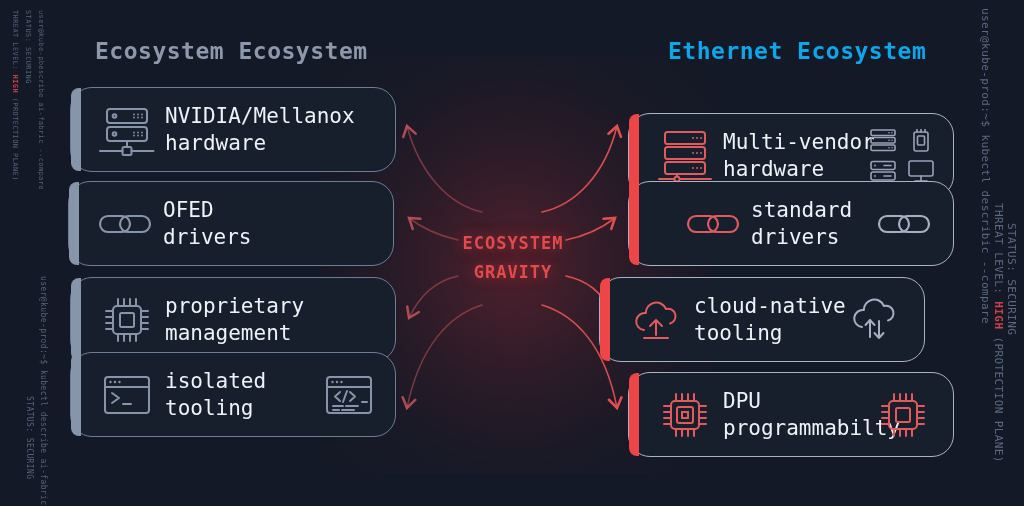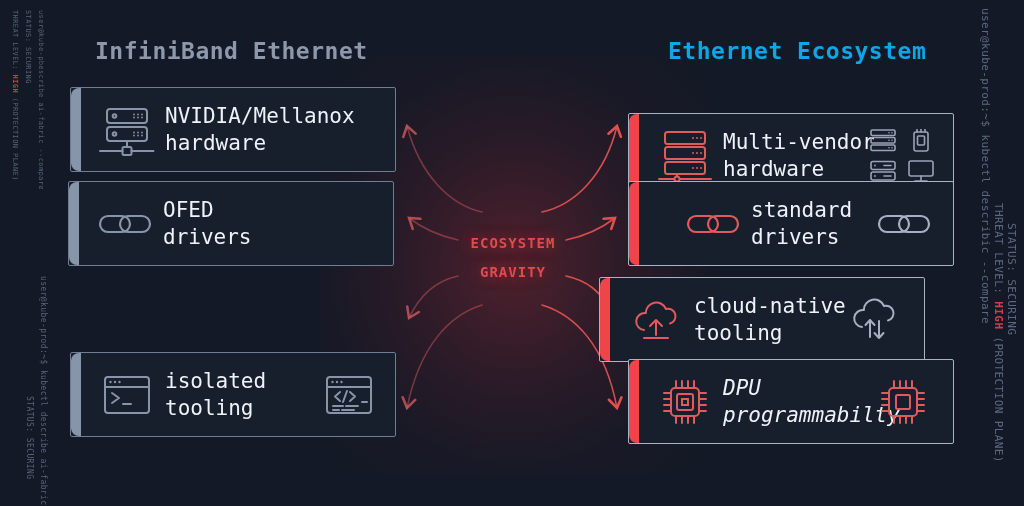--- a/index.html
+++ b/index.html
@@ -17,21 +17,21 @@
     pointer-events:none;
   }
   .heading{
     position:absolute;top:38px;font-size:23px;font-weight:bold;letter-spacing:.5px;
   }
   .heading.left{left:95px;color:#8d98ab;}
   .heading.right{left:668px;color:#0ea5e9;}
 
   .card{
     position:absolute;width:326px;height:85px;
-    background:#171e2c;border:1.5px solid #6f7d95;border-radius:2px;
+    background:#171e2c;border:1.5px solid #6f7d95;border-radius:22px;
     display:flex;align-items:center;box-sizing:border-box;
   }
   .card.right-card{border-color:#a9b3c6;}
   .accent{
     position:absolute;left:0;top:0;bottom:0;width:10px;
     background:#8795ab;border-radius:8px 0 0 8px;
   }
   .right-card .accent{background:#ee4549;}
   .card-icon{
     margin-left:26px;width:60px;display:flex;justify-content:center;align-items:center;
@@ -51,21 +51,21 @@
   }
   .mini-grid{
     position:absolute;right:18px;top:50%;transform:translateY(-50%);
     display:grid;grid-template-columns:auto auto;gap:7px 10px;align-items:center;justify-items:center;
   }
   svg.icon{display:block;}
   svg.icon *{vector-effect:non-scaling-stroke;}
 
   .center-label{
     position:absolute;left:413px;top:229px;width:200px;text-align:center;
-    font-size:14px;line-height:29px;font-weight:bold;letter-spacing:1px;
+    font-size:17px;line-height:29px;font-weight:bold;letter-spacing:1px;
     color:#e24a4c;text-shadow:0 0 14px rgba(226,60,65,0.55);
   }
   .arrows{position:absolute;left:0;top:0;}
 
   .vtext{
     position:absolute;writing-mode:vertical-lr;color:#59637a;
     letter-spacing:.4px;white-space:nowrap;
   }
   .vtext .hi{color:#c9424a;font-weight:bold;}
   .vtext.tl{left:8px;top:10px;font-size:7px;line-height:13px;}
@@ -95,21 +95,21 @@
       <path d="M 482 305 C 450 315, 420 345, 407 408" marker-end="url(#headDim)"></path>
     </g>
     <g stroke="rgba(224,80,82,0.95)" stroke-width="1.6" stroke-linecap="round">
       <path d="M 542 212 C 575 205, 605 175, 617 126" marker-end="url(#headBright)"></path>
       <path d="M 566 240 C 585 236, 602 228, 615 218" marker-end="url(#headBright)"></path>
       <path d="M 566 276 C 585 280, 602 290, 615 318" marker-end="url(#headBright)"></path>
       <path d="M 542 305 C 575 315, 605 345, 617 408" marker-end="url(#headBright)"></path>
     </g>
   </svg>
 
-  <div class="heading left">InfiniBand Ethernet</div>
+  <div class="heading left">Ecosystem Ecosystem</div>
   <div class="heading right">Ethernet Ecosystem</div>
 
   <div class="card left-card" style="left:70px;top:87px;">
     <span class="accent"></span>
     <span class="card-icon icon-muted">
       <svg class="icon" width="58" height="54" viewBox="0 0 58 54" stroke="currentColor" stroke-width="2" fill="none" stroke-linecap="round" stroke-linejoin="round">
         <rect x="9" y="6" width="40" height="14" rx="3"></rect>
           <circle cx="16.5" cy="13" r="1.8"></circle>
         <g fill="currentColor" stroke="none">
             <circle cx="36" cy="11.5" r=".9"></circle>
@@ -147,20 +147,34 @@
         <rect x="2" y="6" width="30" height="16" rx="8"></rect>
           <rect x="22" y="6" width="30" height="16" rx="8"></rect>
       </svg>
     </span>
     <div class="card-text">
       <div>OFED</div>
       <div>drivers</div>
     </div>
   </div>
 
+  <div class="card left-card" style="left:70px;top:277px;">
+    <span class="accent"></span>
+    <span class="card-icon icon-muted">
+      <svg class="icon" width="56" height="56" viewBox="0 0 56 56" stroke="currentColor" stroke-width="2" fill="none" stroke-linecap="round">
+        <rect x="14" y="14" width="28" height="28" rx="4"></rect>
+          <rect x="21" y="21" width="14" height="14" rx="1.5"></rect>
+        <path d="M19,7 v7 M25,7 v7 M31,7 v7 M37,7 v7 M19,42 v7 M25,42 v7 M31,42 v7 M37,42 v7 M7,19 h7 M7,25 h7 M7,31 h7 M7,37 h7 M42,19 h7 M42,25 h7 M42,31 h7 M42,37 h7"></path>
+      </svg>
+    </span>
+    <div class="card-text">
+      <div>proprietary</div>
+      <div>management</div>
+    </div>
+  </div>
 
   <div class="card left-card" style="left:70px;top:352px;">
     <span class="accent"></span>
     <span class="card-icon icon-muted">
       <svg class="icon" width="48" height="44" viewBox="0 0 48 44" stroke="currentColor" stroke-width="2" fill="none" stroke-linecap="round" stroke-linejoin="round">
         <rect x="2" y="4" width="44" height="36" rx="3"></rect>
           <path d="M2,14 h44"></path>
         <g fill="currentColor" stroke="none">
             <circle cx="7.5" cy="9" r="1.2"></circle>
             <circle cx="12" cy="9" r="1.2"></circle>
@@ -293,21 +307,21 @@
     </div>
     <span class="right-icon icon-gray">
       <svg class="icon" width="56" height="50" viewBox="0 0 56 50" stroke="currentColor" stroke-width="2" fill="none" stroke-linecap="round" stroke-linejoin="round">
         <path d="M16,32 a8.5,8.5 0 1 1 1.8,-16.9 A10.5,10.5 0 0 1 38,11 a7.5,7.5 0 0 1 4,14.5"></path>
         <path d="M24,42 v-17 M19.5,30 l4.5,-5 l4.5,5"></path>
         <path d="M33,26 v17 M28.5,38 l4.5,5 l4.5,-5"></path>
       </svg>
     </span>
   </div>
 
-  <div class="card right-card" style="left:628px;top:359px;font-style:italic;">
+  <div class="card right-card" style="left:628px;top:372px;">
     <span class="accent"></span>
     <span class="card-icon icon-red">
       <svg class="icon" width="56" height="56" viewBox="0 0 56 56" stroke="currentColor" stroke-width="2" fill="none" stroke-linecap="round">
         <rect x="14" y="14" width="28" height="28" rx="4"></rect>
           <rect x="20" y="20" width="16" height="16" rx="2"></rect>
           <rect x="25" y="25" width="6" height="6"></rect>
         <path d="M19,7 v7 M25,7 v7 M31,7 v7 M37,7 v7 M19,42 v7 M25,42 v7 M31,42 v7 M37,42 v7 M7,19 h7 M7,25 h7 M7,31 h7 M7,37 h7 M42,19 h7 M42,25 h7 M42,31 h7 M42,37 h7"></path>
       </svg>
     </span>
     <div class="card-text">

